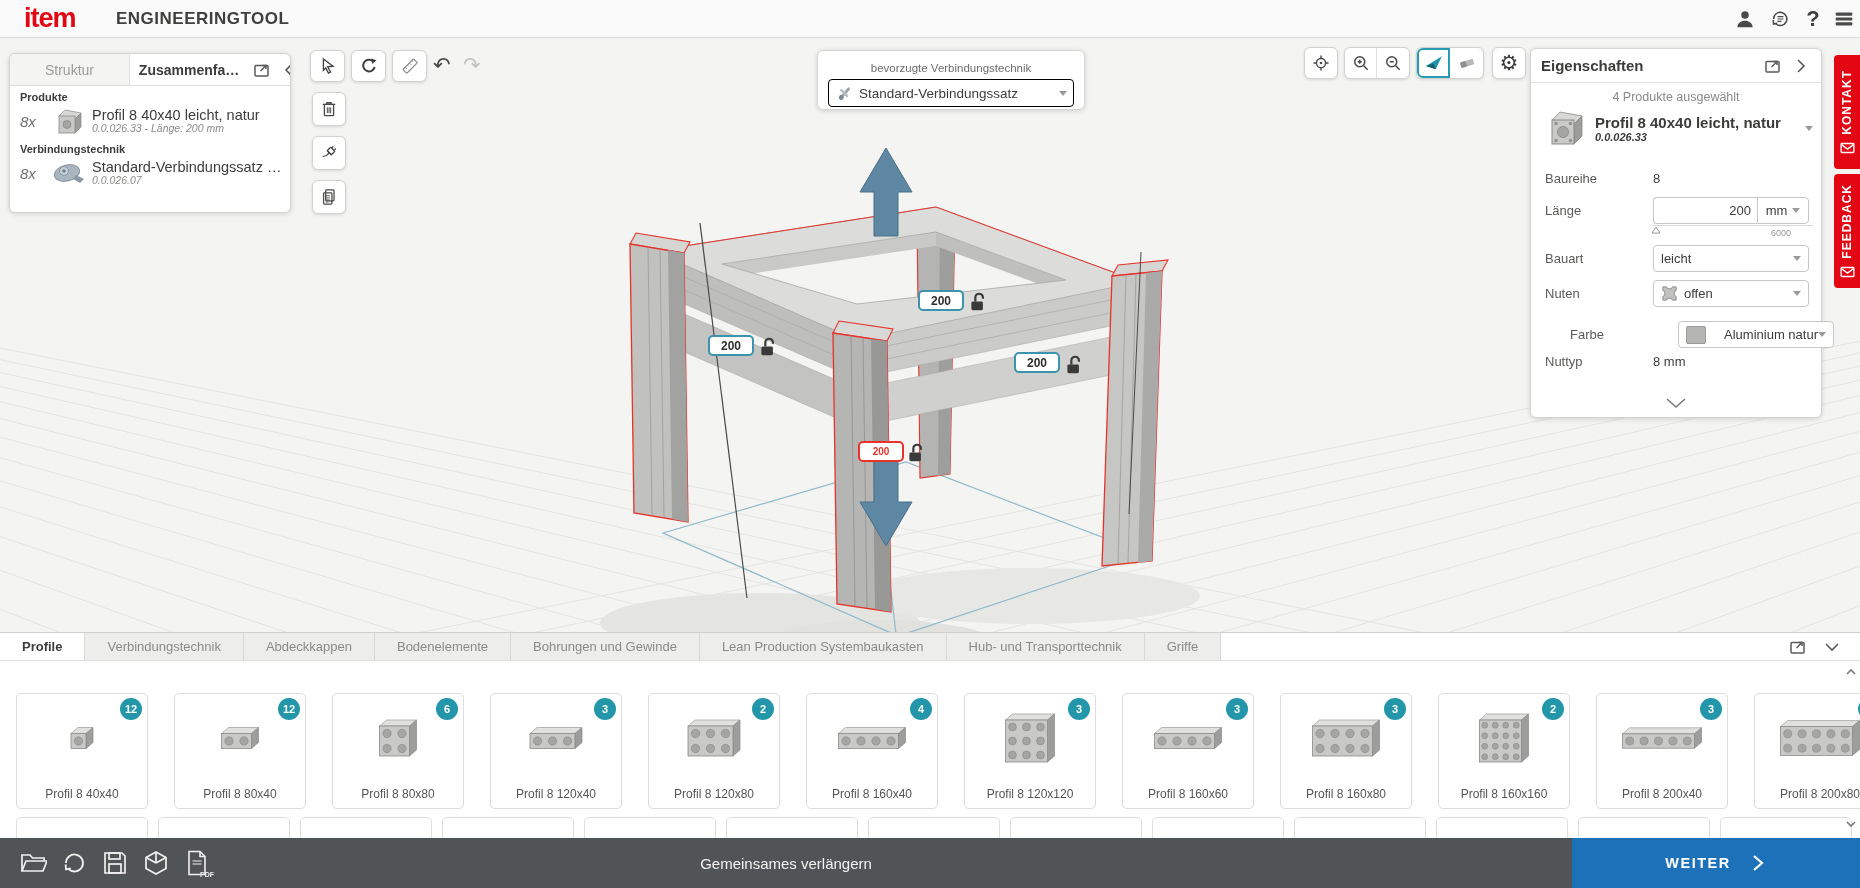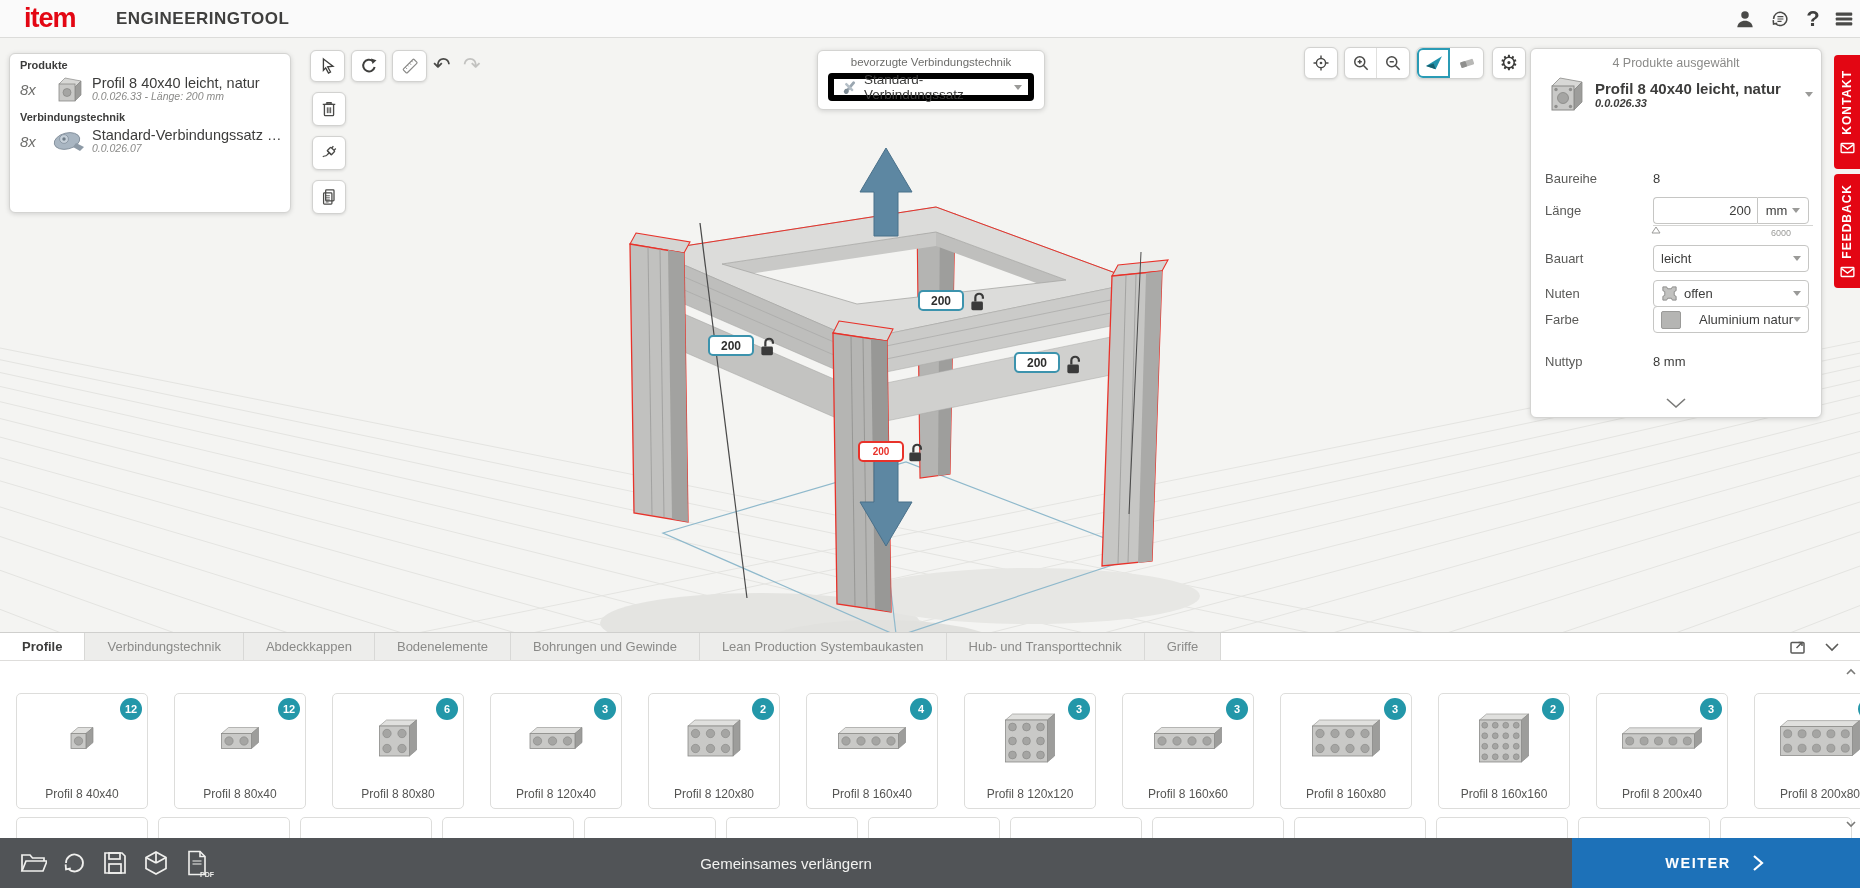--- a/index.html
+++ b/index.html
@@ -51,23 +51,23 @@
   .lp-sub{font-size:10.5px;font-style:italic;color:#8a8a88;}
 
   
   .tool-btn{position:absolute;background:#fff;border:1px solid #d2d2d0;border-radius:6px;
     box-shadow:0 1px 3px rgba(0,0,0,.12);display:flex;align-items:center;justify-content:center;
     cursor:pointer;z-index:10;}
   .tool-btn svg{width:20px;height:20px;}
   .ghost-ic{position:absolute;z-index:10;font-size:21px;line-height:1;cursor:pointer;}
 
   
-  #pref-card{left:817px;top:50px;width:228px;height:60px;padding-top:5px;}
+  #pref-card{left:817px;top:50px;width:268px;height:60px;padding-top:11px;}
   #pref-label{text-align:center;font-size:11.5px;color:#6d6d6b;}
-  #pref-select{margin:5px 10px 0 10px;height:28px;border:6px solid #000000;border-radius:4px;
+  #pref-select{margin:5px 10px 0 10px;height:28px;border:1px solid #000000;border-radius:4px;
     display:flex;align-items:center;padding:0 6px;cursor:pointer;background:#fff;}
   #pref-select .val{font-size:13.5px;color:#3c3c3b;margin-left:5px;flex:1;}
   .sel-caret{width:0;height:0;border-left:4.5px solid transparent;border-right:4.5px solid transparent;
     border-top:5.5px solid #9a9a98;}
 
   
   #rt-zoomgrp{left:1344px;top:47px;width:66px;height:32px;padding:0;}
   #rt-zoomgrp .half{width:33px;height:100%;display:flex;align-items:center;justify-content:center;}
   #rt-zoomgrp .half:first-child{border-right:1px solid #e0e0de;}
   #rt-viewgrp{left:1416px;top:47px;width:68px;height:32px;padding:0;}
@@ -297,20 +297,35 @@
   <div class="hdr-ic" style="left:1831px;">
     <svg viewBox="0 0 24 24">
         <rect x="3" y="5" width="18" height="3.4" rx="1" fill="#4a4a48"></rect>
       <rect x="3" y="10.3" width="18" height="3.4" rx="1" fill="#4a4a48"></rect>
       <rect x="3" y="15.6" width="18" height="3.4" rx="1" fill="#4a4a48"></rect>
       </svg>
     </div>
 </div>
 
 <div id="left-panel" class="panel">
+  <div id="lp-tabs">
+    <div class="lp-tab inactive">Struktur</div>
+    <div class="lp-tab active">Zusammenfa…</div>
+    <div class="lp-icx">
+      <span class="icbtn">
+        <svg viewBox="0 0 20 20" fill="none" stroke="#5a5a58" stroke-width="1.5">
+          <rect x="3" y="5.5" width="13" height="10.5" rx="1"></rect>
+            <path d="M8.5 11 14 5.5 M10.5 5.5 H14 V9"></path>
+          </svg></span>
+      <span class="icbtn">
+        <svg viewBox="0 0 20 20" fill="none" stroke="#5a5a58" stroke-width="1.6">
+          <polyline points="12,4 6,10 12,16"></polyline>
+          </svg></span>
+    </div>
+  </div>
   <div class="lp-head">Produkte</div>
   <div class="lp-row">
     <span class="lp-qty">8x</span>
     <span class="lp-ic">
       <svg width="34" height="30" viewBox="0 0 34 30">
         <polygon points="8,10 14,4 30,7 24,13" fill="#d8d8d6" stroke="#8a8a88" stroke-width=".7"></polygon>
         <polygon points="24,13 30,7 30,21 24,27" fill="#9d9d9b" stroke="#8a8a88" stroke-width=".7"></polygon>
         <rect x="8" y="10" width="16" height="17" fill="#c9c9c7" stroke="#8a8a88" stroke-width=".8"></rect>
         <circle cx="16" cy="18.5" r="4" fill="#a5a5a3" stroke="#7f7f7d" stroke-width=".6"></circle>
         </svg>
@@ -437,20 +452,34 @@
         <g transform="rotate(-18 12 12)">
       <rect x="4" y="9" width="16" height="7" rx="1.4" fill="#b8b8b6"></rect>
       <rect x="4" y="9" width="7" height="7" rx="1.4" fill="#8f8f8d"></rect>
         </g>
       </svg>
     </span>
 </div>
 <div class="tool-btn" style="left:1492px;top:47px;width:34px;height:32px;font-size:21px;color:#3c3c3a;">⚙</div>
 
 <div id="right-panel" class="panel">
+  <div id="rp-head">
+    <span id="rp-title">Eigenschaften</span>
+    <span class="lp-icx">
+      <span class="icbtn">
+        <svg viewBox="0 0 20 20" fill="none" stroke="#5a5a58" stroke-width="1.5">
+          <rect x="3" y="5.5" width="13" height="10.5" rx="1"></rect>
+            <path d="M8.5 11 14 5.5 M10.5 5.5 H14 V9"></path>
+          </svg></span>
+      <span class="icbtn">
+        <svg viewBox="0 0 20 20" fill="none" stroke="#5a5a58" stroke-width="1.6">
+          <polyline points="7,4 13,10 7,16"></polyline>
+          </svg></span>
+    </span>
+  </div>
   <div id="rp-selinfo">4 Produkte ausgewählt</div>
   <div id="rp-prod">
     <svg width="44" height="40" viewBox="0 0 44 40">
       <polygon points="9,12 17,4 39,8 31,16" fill="#d8d8d6" stroke="#8a8a88" stroke-width=".8"></polygon>
       <polygon points="31,16 39,8 39,28 31,36" fill="#9d9d9b" stroke="#8a8a88" stroke-width=".8"></polygon>
       <rect x="9" y="12" width="22" height="24" fill="#c9c9c7" stroke="#8a8a88" stroke-width="1"></rect>
       <circle cx="20" cy="24" r="5.5" fill="#a5a5a3" stroke="#7f7f7d" stroke-width=".7"></circle>
       <circle cx="13" cy="15.5" r="1.7" fill="#8f8f8d"></circle>
         <circle cx="27.5" cy="15.5" r="1.7" fill="#8f8f8d"></circle>
       <circle cx="13" cy="32.5" r="1.7" fill="#8f8f8d"></circle>
@@ -497,21 +526,21 @@
     <span class="rp-lbl">Nuten</span>
     <span class="rp-box">
       <svg width="17" height="17" viewBox="0 0 18 18" style="margin-right:6px;">
         <path d="M2,2 h4 l1,2 h4 l1,-2 h4 v4 l-2,1 v4 l2,1 v4 h-4 l-1,-2 h-4 l-1,2 h-4 v-4 l2,-1 v-4 l-2,-1 z" fill="#c2c2c0" stroke="#8a8a88" stroke-width="1"></path>
         </svg>
       <span style="flex:1;">offen</span>
       <span class="sel-caret"></span>
     </span>
   </div>
 
-  <div class="rp-row" style="top:257px;">
+  <div class="rp-row" style="top:272px;margin-left:25px;">
     <span class="rp-lbl">Farbe</span>
     <span class="rp-box">
       <span class="swatch"></span>
       <span style="flex:1;text-align:right;">Aluminium natur</span>
       <span class="sel-caret"></span>
     </span>
   </div>
 
   <div class="rp-row" style="top:305px;">
     <span class="rp-lbl">Nuttyp</span>

